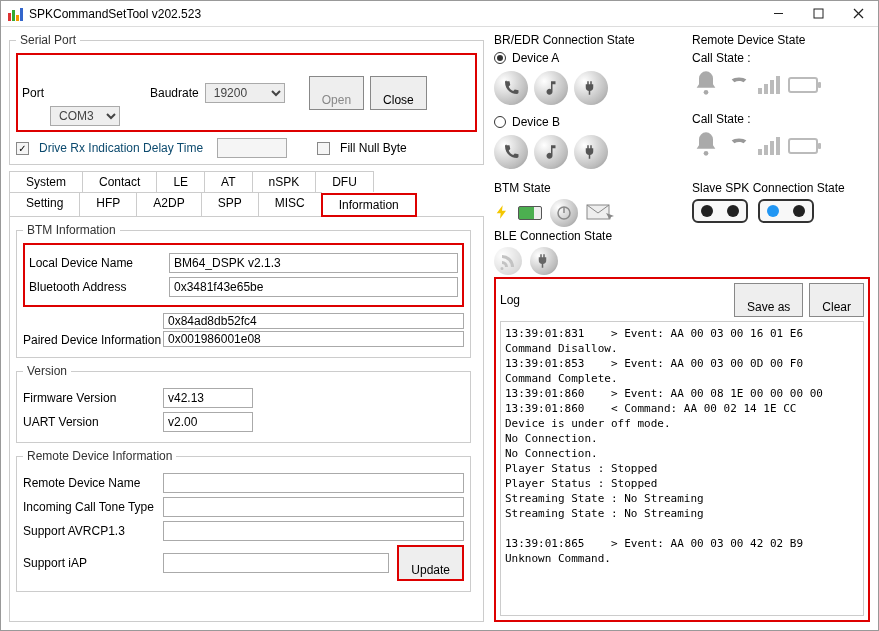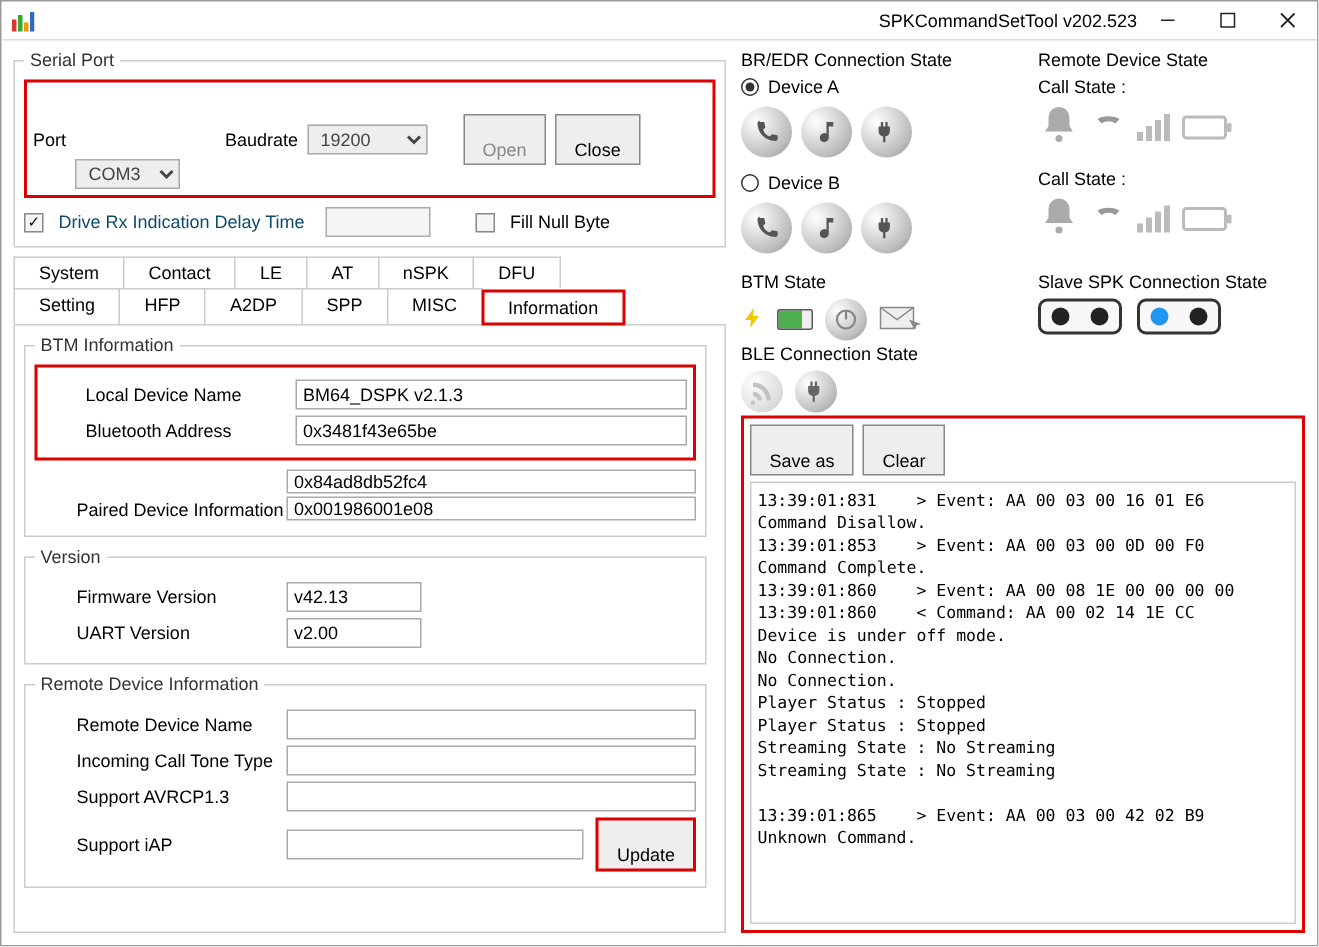--- a/index.html
+++ b/index.html
@@ -1,18 +1,18 @@
 <!DOCTYPE html>
 <html><head>
 <meta charset="utf-8">
 <style>
 * { box-sizing: border-box; margin: 0; padding: 0; font-family: "Segoe UI", Tahoma, sans-serif; font-size: 12px; }
 html, body { width: 879px; height: 631px; background: #fff; }
 .window { width: 100%; height: 100%; border: 1px solid #999; display: flex; flex-direction: column; }
-.titlebar { height: 26px; display: flex; align-items: center; padding-left: 6px; border-bottom: 1px solid #ddd; text-align: right; }
+.titlebar { height: 26px; display: flex; align-items: center; padding-left: 6px; border-bottom: 1px solid #ddd; }
 .titlebar-icon { width: 16px; height: 16px; display: inline-flex; align-items: center; justify-content: center; margin-right: 6px; }
 .title-text { flex: 1; }
 .winbtns { display: flex; }
 .winbtn { width: 40px; height: 26px; display: flex; align-items: center; justify-content: center; }
 .winbtn svg { width: 11px; height: 11px; }
 .body { flex: 1; display: flex; padding: 6px 8px 8px 8px; gap: 10px; }
 .left { width: 475px; display: flex; flex-direction: column; }
 .right { flex: 1; display: flex; flex-direction: column; }
 fieldset { border: 1px solid #ccc; padding: 6px; margin-bottom: 6px; position: relative; }
 legend { padding: 0 4px; color: #333; }
@@ -24,21 +24,21 @@
 button.btn { height: 22px; padding: 16px 12px; border: 1px solid #888; background: #eee; }
 .hl-red { border: 2px solid #d00 !important; }
 .tabs { display: flex; flex-wrap: wrap; border-bottom: 1px solid #ccc; }
 .tab { padding: 3px 16px; border: 1px solid #ccc; border-bottom: none; margin-right: -1px; background: #fff; cursor: default; }
 .tab.active { background: #fff; position: relative; top: 1px; border-bottom: 1px solid #fff; }
 .tab.hl { border: 2px solid #d00; }
 .tabrow { display: flex; }
 .pane { border: 1px solid #ccc; border-top: none; flex: 1; display: flex; padding: 6px; position: relative; }
 .pane-inner { flex: 1; overflow-y: scroll; padding-right: 6px; }
 .field-row { display: flex; align-items: center; margin: 4px 0; }
-.field-row .lbl { width: 140px; margin-left: 28px; }
+.field-row .lbl { width: 140px; }
 .field-row input[type=text] { flex: 1; }
 .radio { width:12px; height:12px; border:1px solid #333; border-radius:50%; display:inline-flex; align-items:center; justify-content:center; margin-right:6px; }
 .radio.checked::after{content:""; width:6px;height:6px;background:#333;border-radius:50%;}
 .iconset { display:flex; gap:6px; margin:6px 0 10px 0; }
 .round { width:34px; height:34px; border-radius:50%; background: radial-gradient(circle at 30% 30%, #fff, #bbb 70%, #888); display:flex; align-items:center; justify-content:center; }
 .round svg{width:18px;height:18px;fill:#555;}
 .callrow{display:flex;align-items:center;gap:8px;margin:4px 0 12px 0;}
 .bell svg{width:28px;height:28px;}
 .phone{width:22px;height:22px;}
 .bars{display:inline-flex;align-items:flex-end;gap:2px;}
@@ -336,20 +336,21 @@
                   <path fill="#666" d="M7 3v4H5v4a5 5 0 004 4.9V21h2v-5.1A5 5 0 0015 11V7h-2V3h-2v4H9V3H7z"></path>
                 </svg>
               </span>
           </div>
         </div>
         <div class="state-col"></div>
       </div>
 
       <div class="log-wrap">
         <div class="log-head">
+          <span class="l">Log</span>
           <button class="btn">Save as</button>
           <button class="btn" style="margin-left:6px;">Clear</button>
         </div>
         <div class="log-body">13:39:01:831    &gt; Event: AA 00 03 00 16 01 E6
 Command Disallow.
 13:39:01:853    &gt; Event: AA 00 03 00 0D 00 F0
 Command Complete.
 13:39:01:860    &gt; Event: AA 00 08 1E 00 00 00 00
 13:39:01:860    &lt; Command: AA 00 02 14 1E CC
 Device is under off mode.

